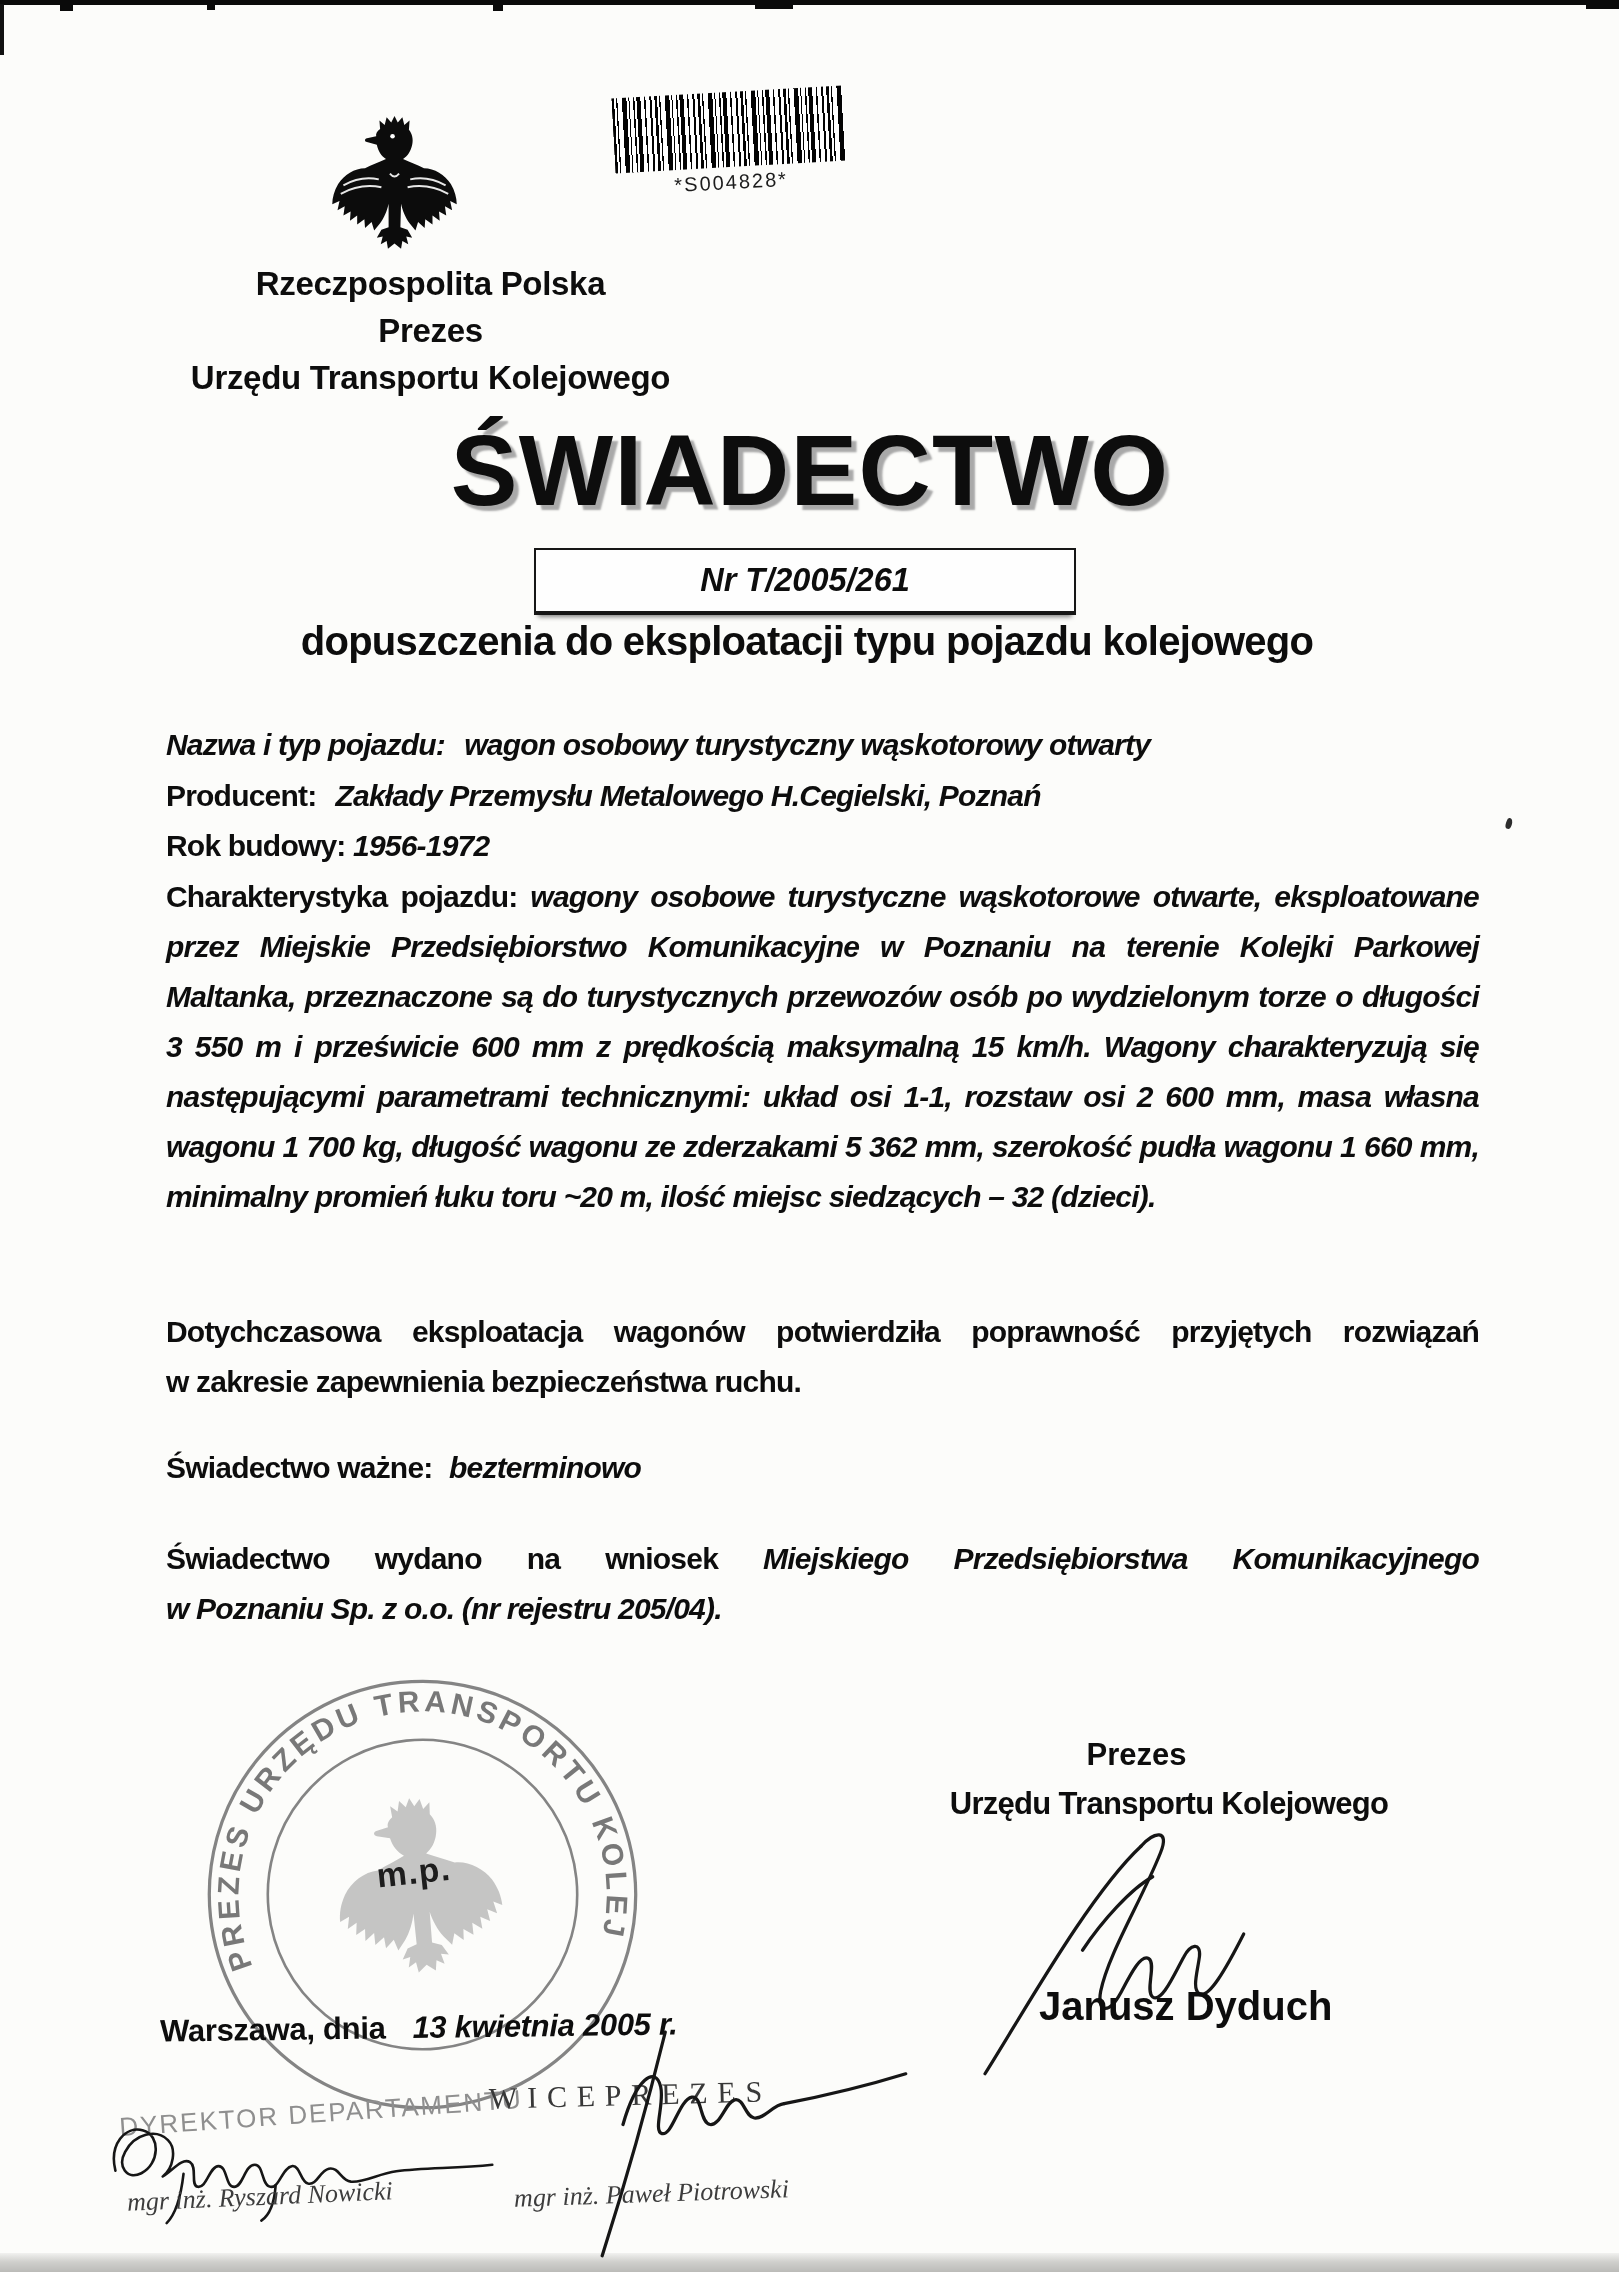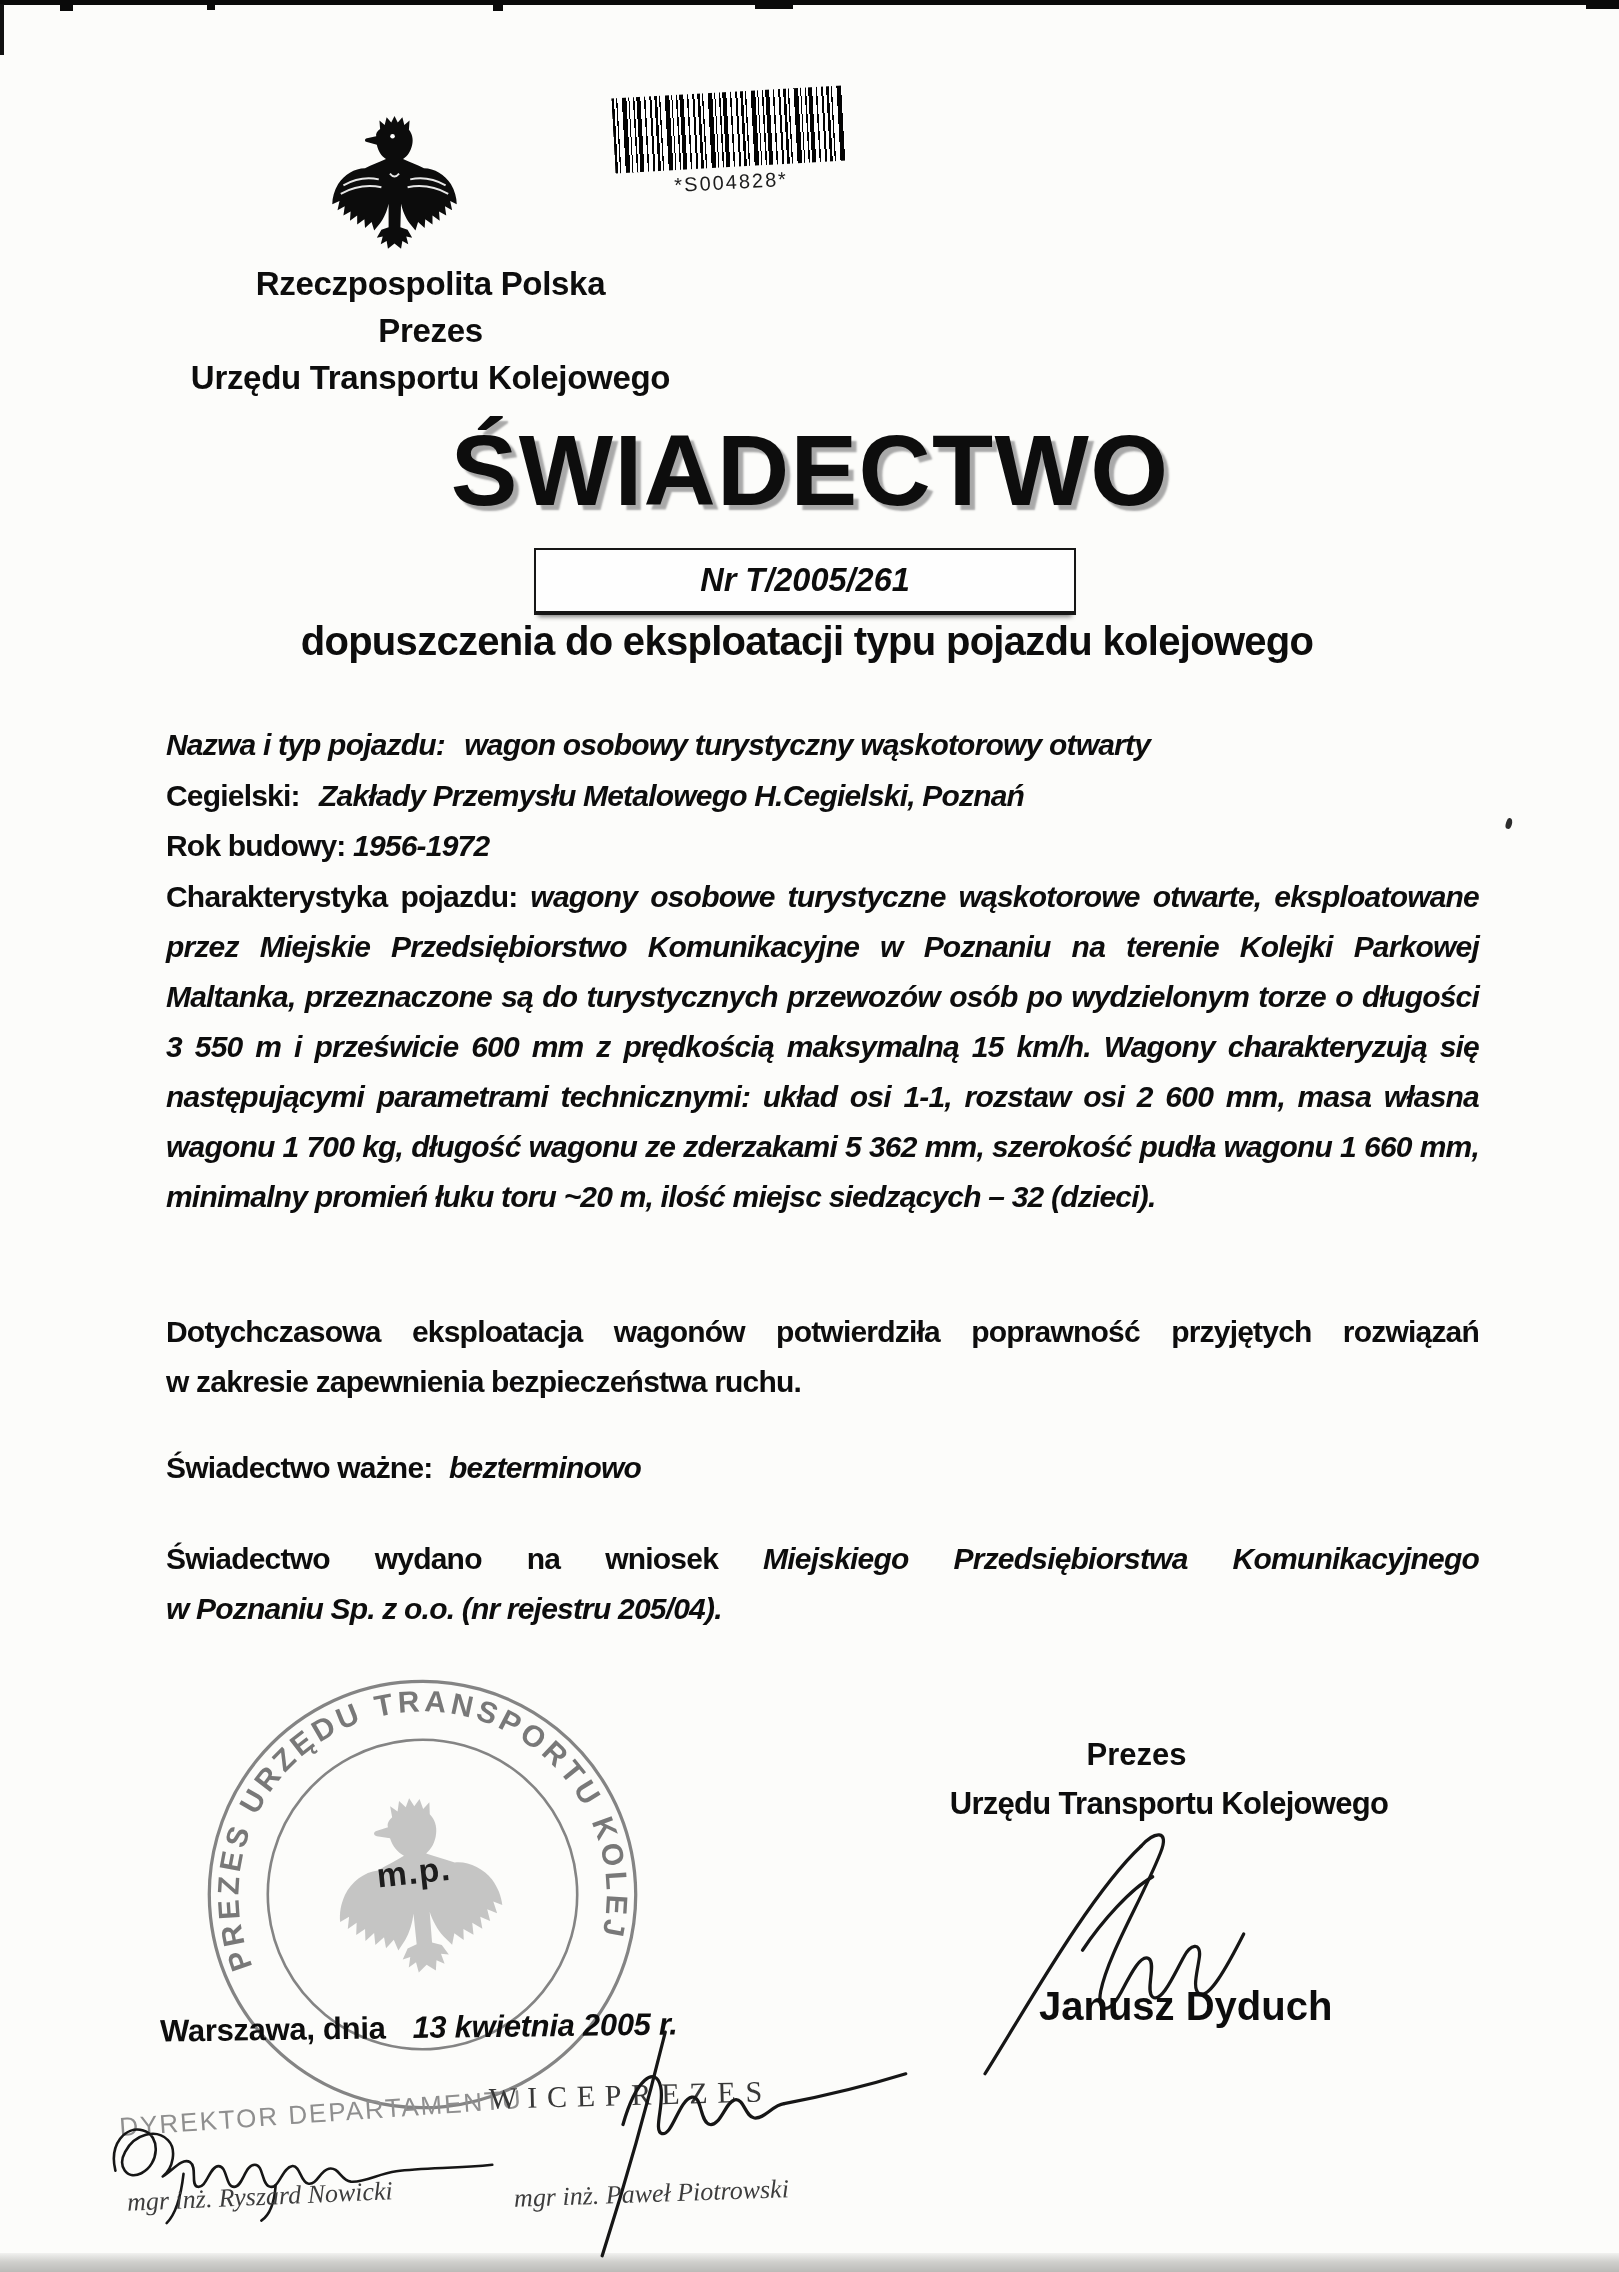--- a/index.html
+++ b/index.html
@@ -149,21 +149,21 @@
   </div>
 
   <div class="abs subtitle">dopuszczenia do eksploatacji typu pojazdu kolejowego</div>
 
   <div class="abs para nowrap" style="top:720px;">
     <span class="i">Nazwa i typ pojazdu:</span>
     <span class="i" style="margin-left:11.7px;">wagon osobowy turystyczny wąskotorowy otwarty</span>
   </div>
 
   <div class="abs para nowrap" style="top:771px;">
-    <span>Cegielski:</span>
+    <span>Producent:</span>
     <span class="i" style="margin-left:11.7px;">Zakłady Przemysłu Metalowego H.Cegielski, Poznań</span>
   </div>
 
   <div class="abs para nowrap" style="top:821px;">
     <span>Rok budowy:</span>
     <span class="i" style="margin-left:0;">1956-1972</span>
   </div>
 
   <div class="abs para just" style="top:872px;">
     <span>Charakterystyka pojazdu:</span>

